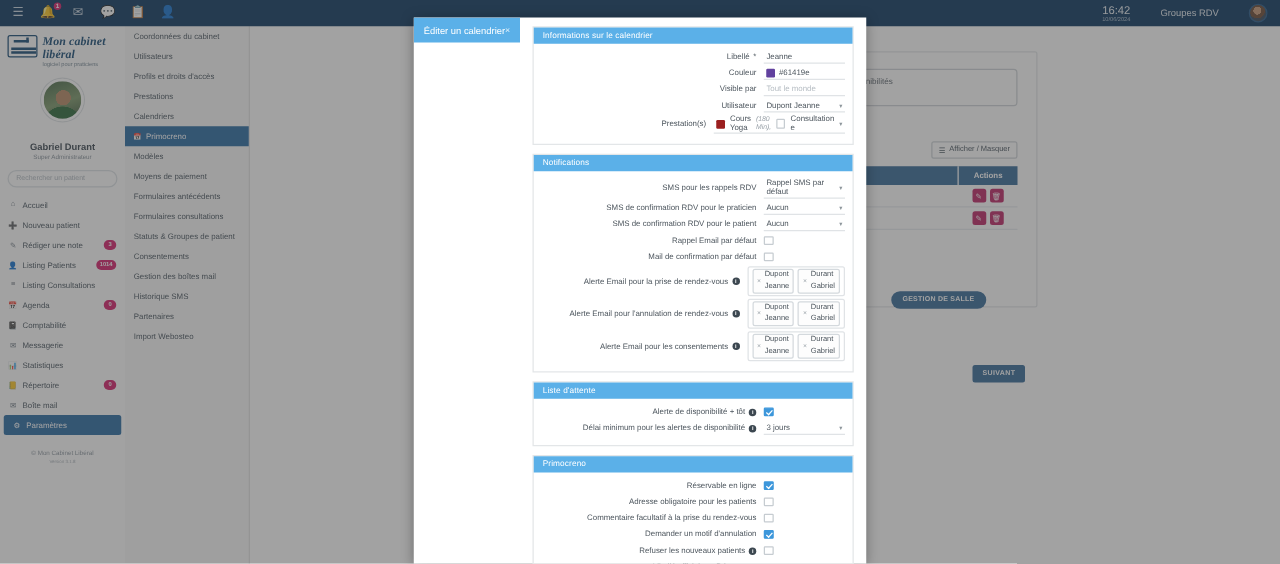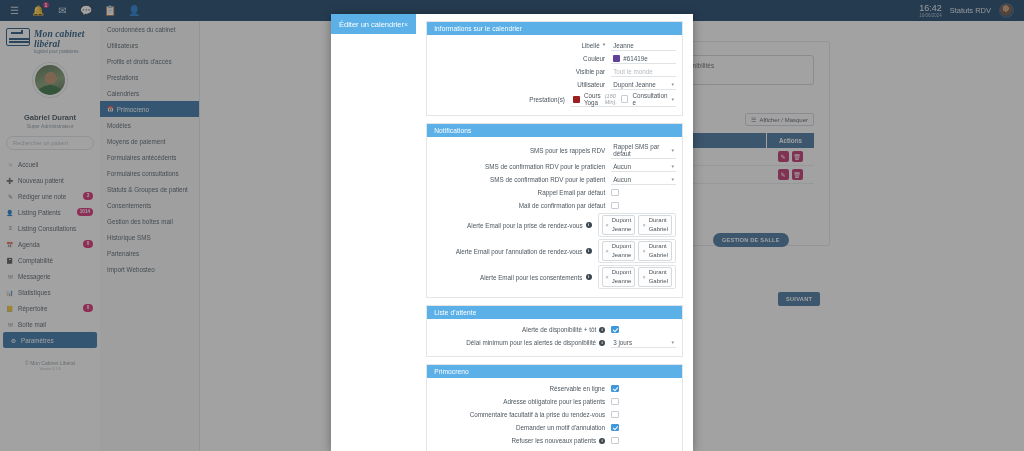--- a/index.html
+++ b/index.html
@@ -23,21 +23,21 @@
     display: flex; align-items: center; justify-content: center;
     color: #c9d6e2; font-size: 10px; line-height: 1;
   }
   .tb-badge {
     position: absolute; top: -2px; right: -4px;
     background: #d6246e; color: #fff; border-radius: 6px;
     font-size: 5px; line-height: 6px; min-width: 6px; height: 6px;
     padding: 0 1px; text-align: center; font-weight: bold;
   }
   .topbar-right {
-    margin-left: auto; display: flex; align-items: center; gap: 8px; padding-right: 10px;
+    margin-left: auto; display: flex; align-items: center; gap: 24px; padding-right: 10px;
   }
   .clock { text-align: center; color: #e9eef3; }
   .clock .time { font-size: 9px; line-height: 10px; }
   .clock .date { font-size: 4.5px; line-height: 6px; color: #a9bccd; }
   .next-rdv { font-size: 7.5px; color: #dfe7ee; }
   .tb-avatar {
     width: 15px; height: 15px; border-radius: 50%;
     background: radial-gradient(circle at 45% 35%, #c79a79 0 28%, #6d4b36 29% 55%, #3c4a5a 56% 100%);
     border: 1px solid #2a5d8d;
   }
@@ -240,21 +240,21 @@
         <div class="tb-ico">✉</div>
         <div class="tb-ico">💬</div>
         <div class="tb-ico">📋</div>
         <div class="tb-ico">👤</div>
       </div>
     <div class="topbar-right">
       <div class="clock">
         <div class="time">16:42</div>
         <div class="date">10/06/2024</div>
       </div>
-      <div class="next-rdv">Statuts RDV</div>
+      <div class="next-rdv">Groupes RDV</div>
       <div class="tb-avatar"></div>
     </div>
   </div>
 
   <div class="sidebar">
     <div class="brand">
       <div class="brand-mark">
         <i style="left:2px;top:9px;width:20px;height:1.5px"></i>
         <i style="left:2px;top:12px;width:20px;height:1.5px"></i>
         <i style="left:4px;top:3px;width:12px;height:1.5px"></i>

